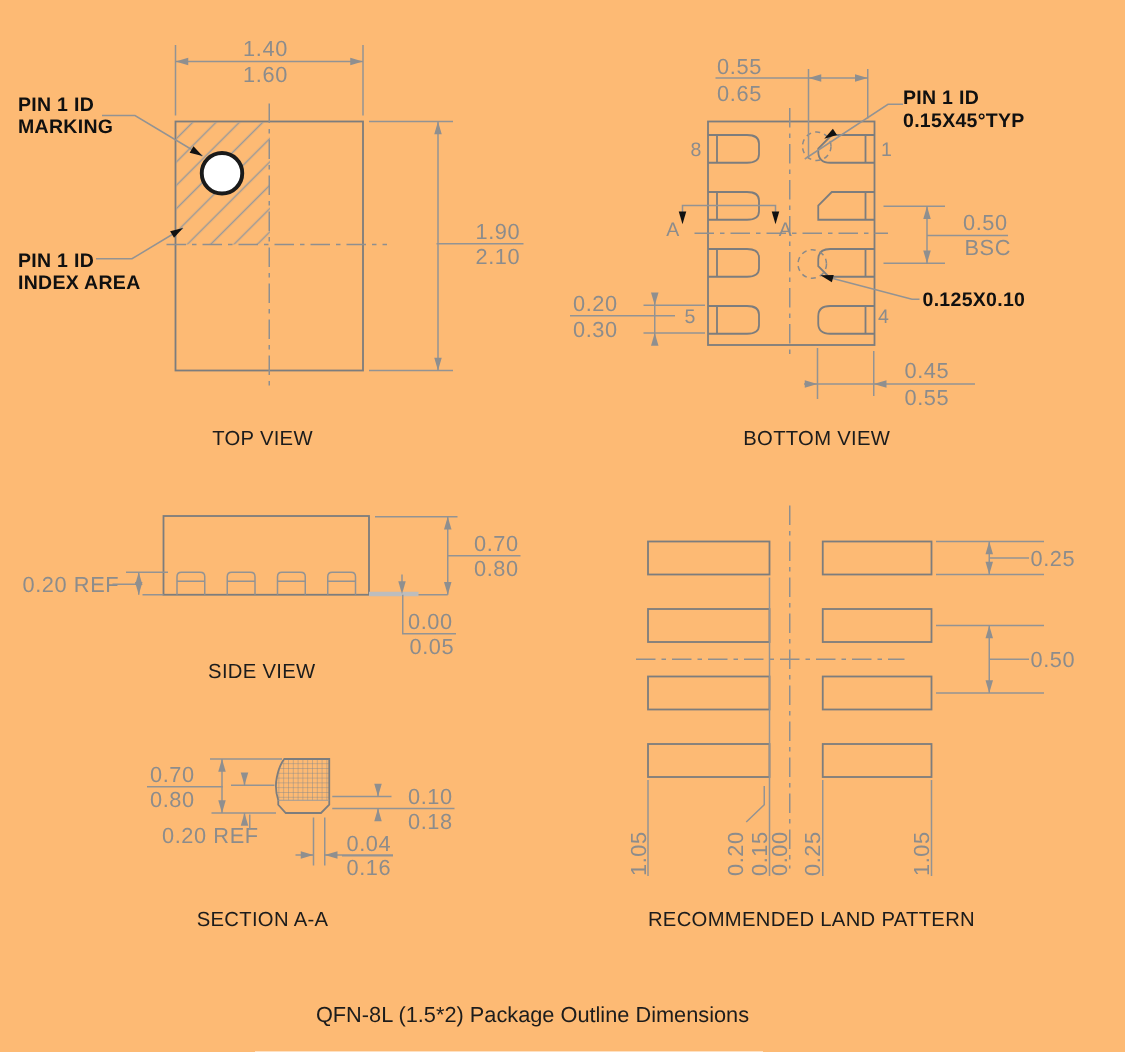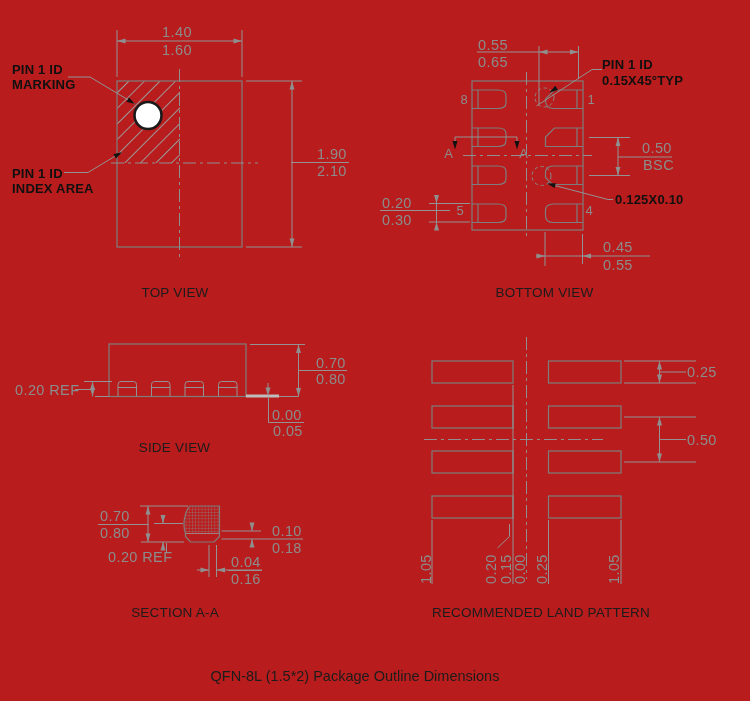--- a/index.html
+++ b/index.html
@@ -1,16 +1,16 @@
 <!DOCTYPE html>
 <html><head>
 <meta charset="utf-8">
 <style>
   html,body{margin:0;padding:0;background:#ffffff;}
-  .page{position:relative;width:750px;height:701px;background:#b91c1c;overflow:hidden;}
+  .page{position:relative;width:750px;height:701px;background:#fdba74;overflow:hidden;}
   svg{position:absolute;left:0;top:0;}
   text{font-family:"Liberation Sans","DejaVu Sans",sans-serif;}
   .dim{font-size:14.5px;fill:#8c8c8c;letter-spacing:0.4px;}
   .mid{text-anchor:middle;}
   .bold{font-size:13px;font-weight:bold;fill:#101010;letter-spacing:0.2px;}
   .cap{font-size:13.5px;fill:#1c1c1c;text-anchor:middle;letter-spacing:0.2px;}
   .maincap{font-size:14.5px;fill:#1c1c1c;text-anchor:middle;}
   .pin{font-size:13px;fill:#8c8c8c;text-anchor:middle;}
   .ln{stroke:#7d7d7d;stroke-width:1.2;fill:none;}
   .dl{stroke:#939393;stroke-width:1;fill:none;}

